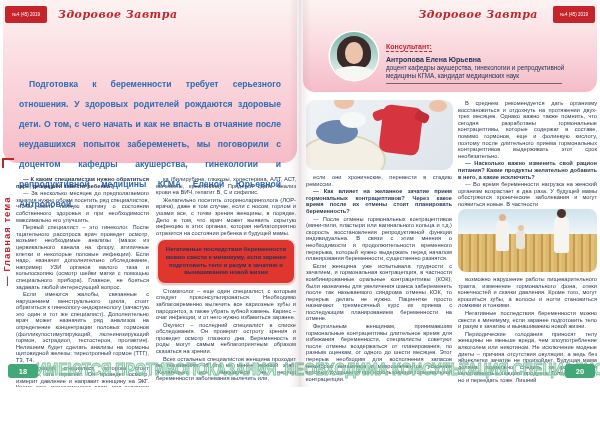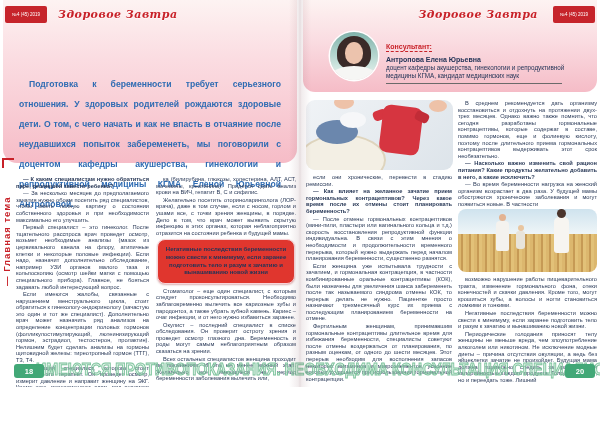--- a/index.html
+++ b/index.html
@@ -164,17 +164,17 @@
     <div class="pf-woman"></div>
   </div>
 
   <div class="col col2Rbot">
     <p>возможно нарушение работы пищеварительного тракта, изменение гормонального фона, отеки конечностей и скачки давления. Кроме того, могут крошиться зубы, а волосы и ногти становиться ломкими и тонкими.</p>
     <p>Негативные последствия беременности можно свести к минимуму, если заранее подготовить тело и разум к зачатию и вынашиванию новой жизни.</p>
     <p>Периодические голодания приносят телу женщины не меньше вреда, чем злоупотребление алкоголем или никотином. Не исключение модные диеты – причина отсутствия овуляции, а ведь без яйцеклетки зачатие не произойдет. Будущая мама должна тщательно следить за рационом и калорийностью каждого продукта. Голодать нельзя, но и переедать тоже. Лишний</p>
   </div>
 
   <div class="watermark">ИМЕЮТСЯ ПРОТИВОПОКАЗАНИЯ. НЕОБХОДИМА КОНСУЛЬТАЦИЯ СПЕЦИАЛИСТА</div>
-  <div class="page-badge" style="left:14px;">18</div>
+  <div class="page-badge" style="left:8px;">18</div>
   <div class="page-badge" style="right:5px;">20</div>
   <div class="gutter"></div>
 
 </div>
 
 </body></html>

